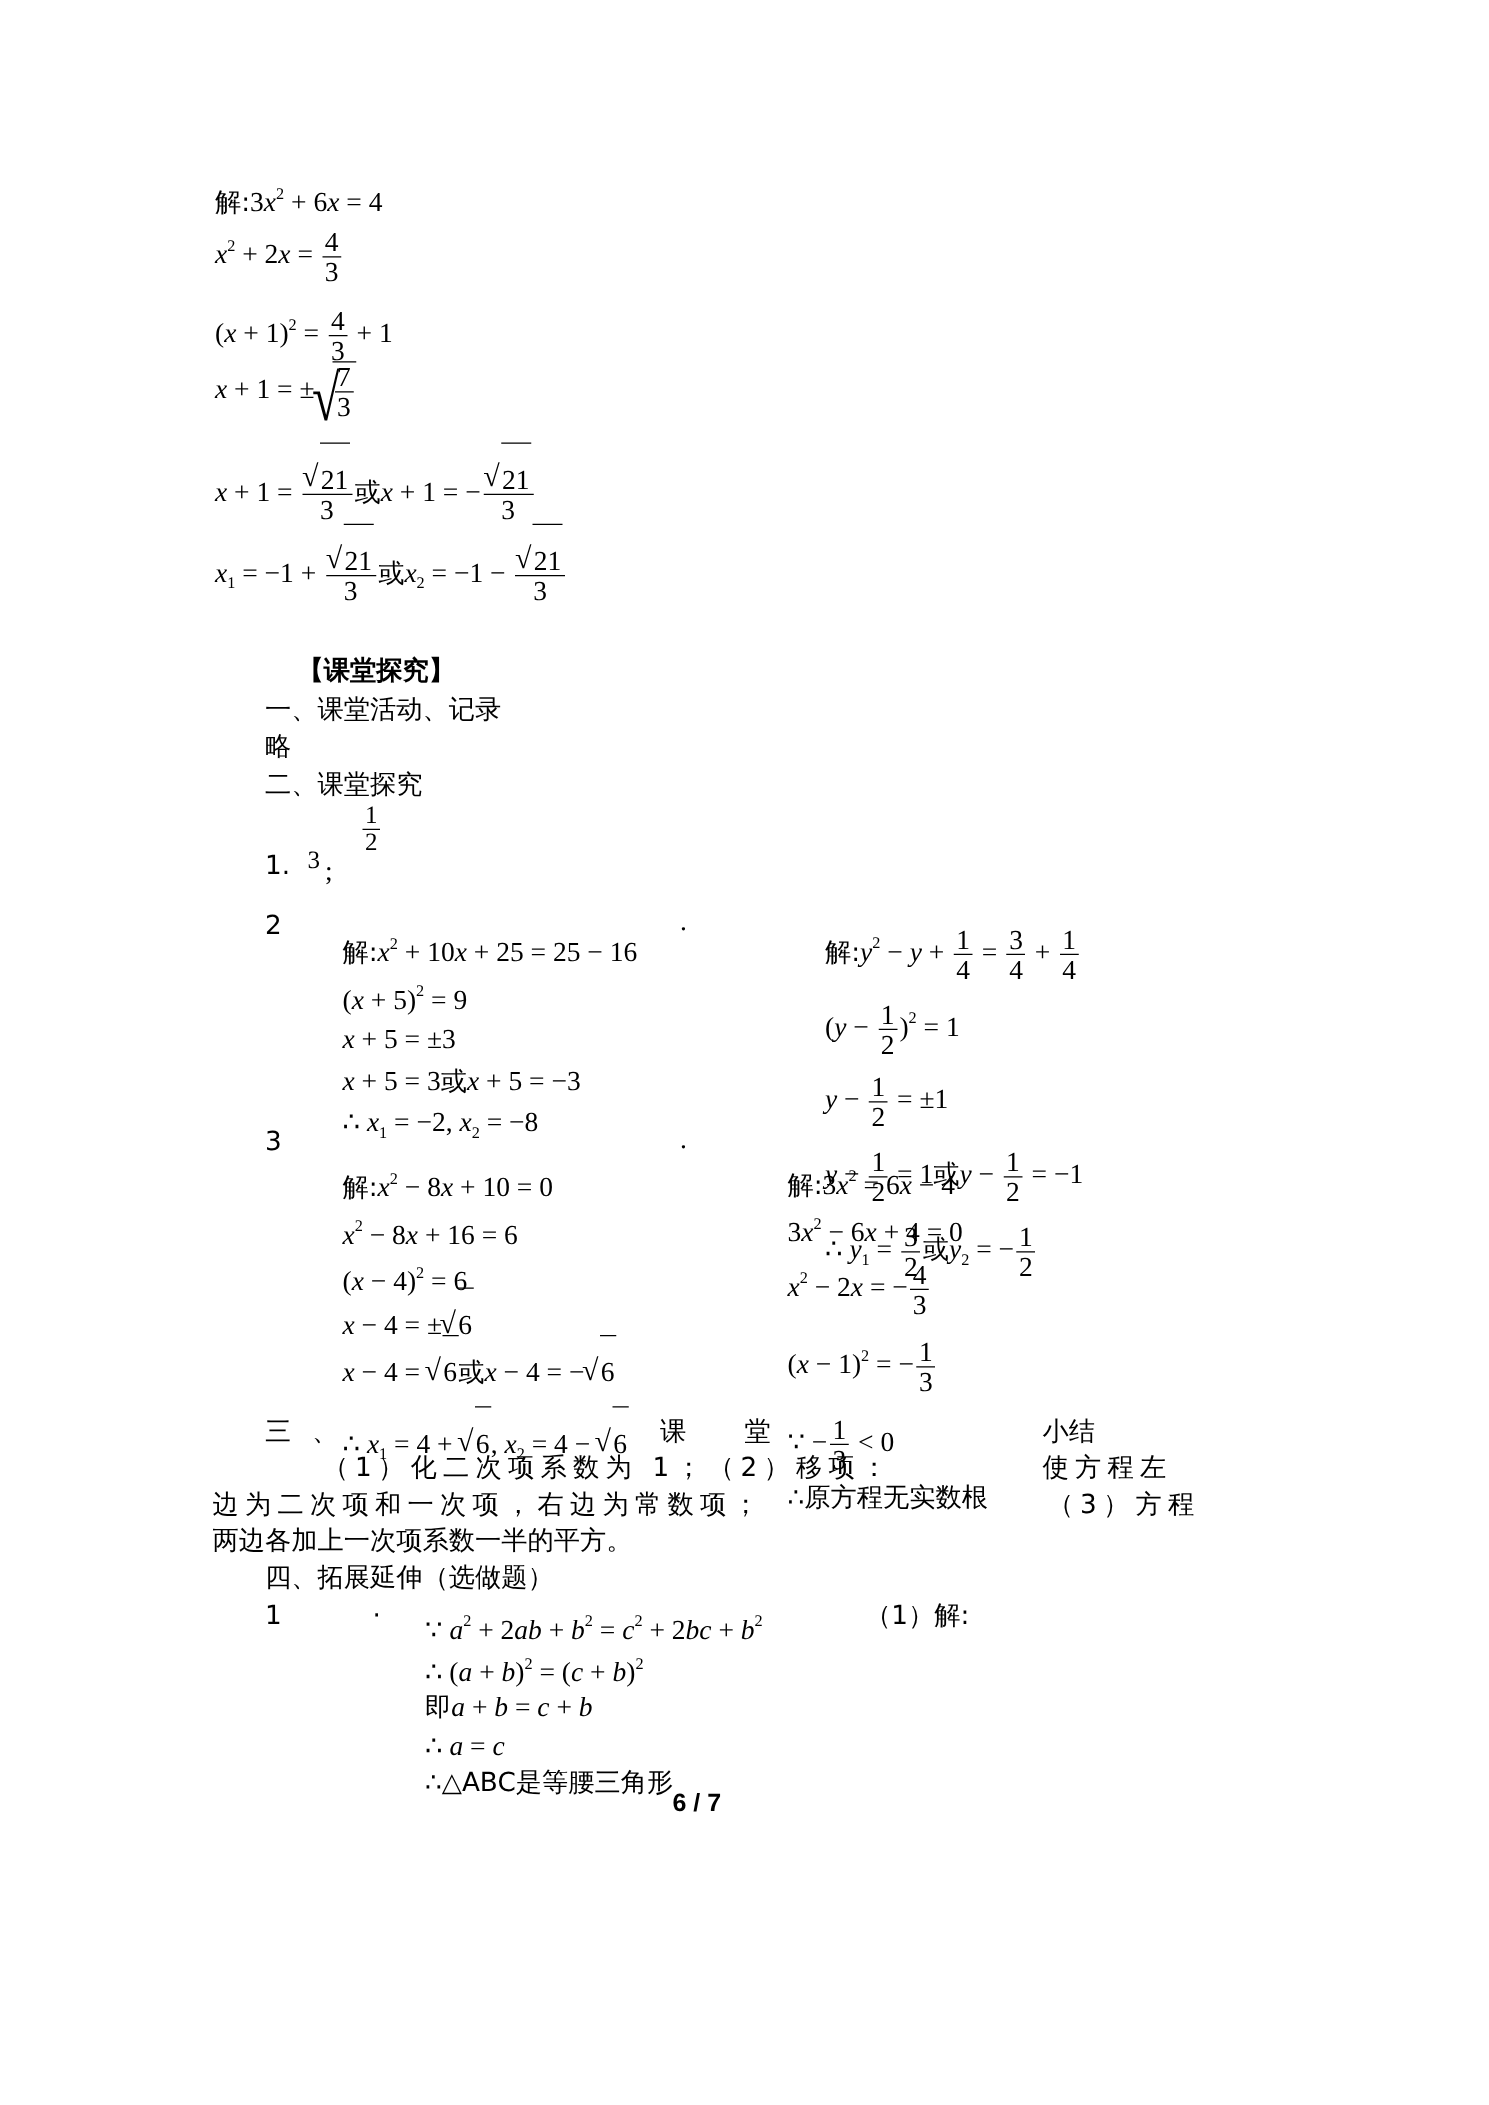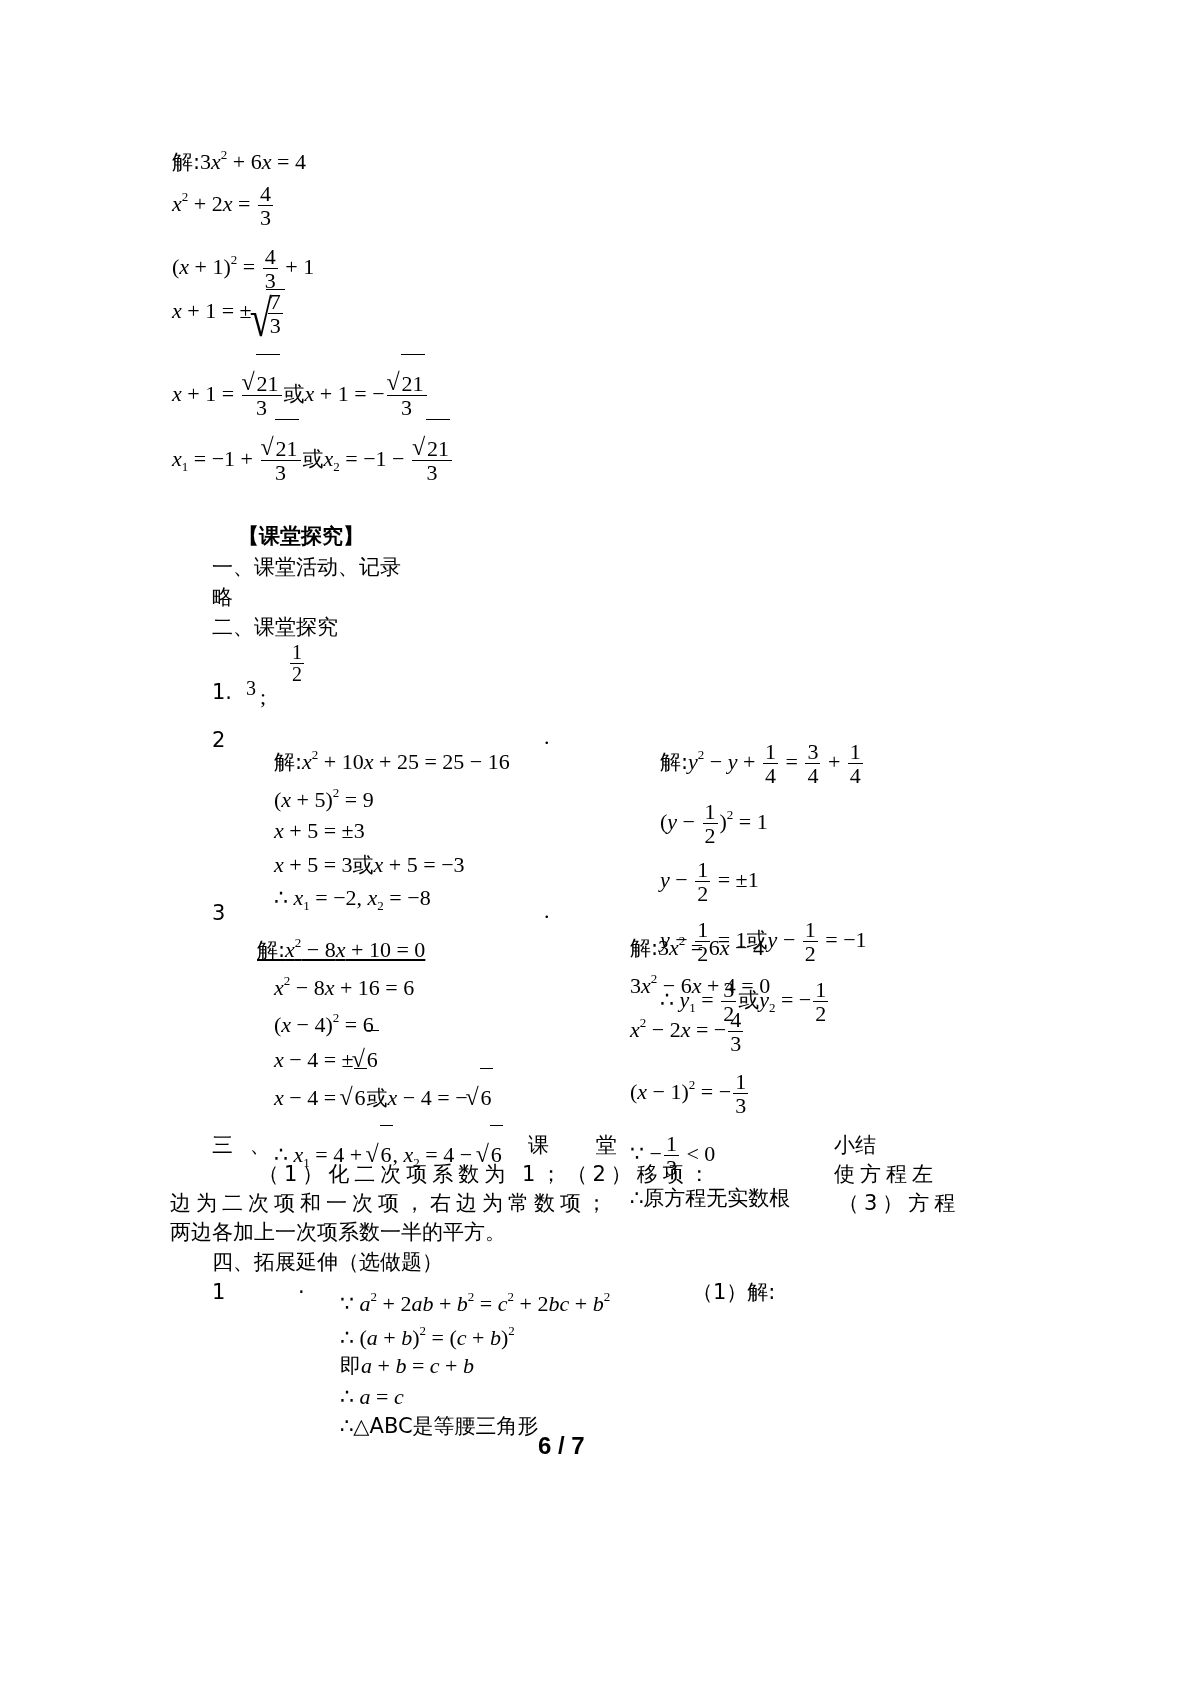--- a/index.html
+++ b/index.html
@@ -14,21 +14,21 @@
   .frac { display: inline-block; vertical-align: middle; text-align: center; margin: 0 2px; }
   .frac > span { display: block; padding: 0 2px; line-height: 1.05; }
   .frac > span.num { border-bottom: 1.3px solid #000; }
   .sqrt { display: inline-block; position: relative; padding-left: 12px; }
   .sqrt::before { content: "√"; position: absolute; left: -2px; top: -2px; font-size: 24px; }
   .sqrt > span.rad { border-top: 1.3px solid #000; padding: 16px 1px; }
   .sqrtbig { display: inline-block; vertical-align: middle; position: relative; padding-left: 14px; }
   .sqrtbig::before { content: "√"; position: absolute; left: -2px; top: 4px; font-size: 40px; transform: scaleY(1.3); transform-origin: top; }
   .sqrtbig > span.rad { display: inline-block; border-top: 1.3px solid #000; }
   .dot { font-size: 22px; }
-  .pagenum { font-family: "Liberation Sans", sans-serif; font-weight: bold; font-size: 24px; }
+  .pagenum { font-family: "Liberation Sans", sans-serif; font-weight: bold; font-size: 20px; }
   .ls-wide { letter-spacing: 5px; }
 </style>
 </head>
 <body>
 
 <div class="abs m" style="left:172px;top:148px;">
   <span class="cn">解:</span>3<i>x</i><span class="sup">2</span> + 6<i>x</i> = 4
 </div>
 <div class="abs m" style="left:172px;top:182px;">
   <i>x</i><span class="sup">2</span> + 2<i>x</i> = <span class="frac"><span class="num">4</span><span>3</span></span>
@@ -71,21 +71,21 @@
 
 <div class="abs m" style="left:660px;top:740px;"><span class="cn">解:</span><i>y</i><span class="sup">2</span> − <i>y</i> + <span class="frac"><span class="num">1</span><span>4</span></span> = <span class="frac"><span class="num">3</span><span>4</span></span> + <span class="frac"><span class="num">1</span><span>4</span></span></div>
 <div class="abs m" style="left:660px;top:800px;">(<i>y</i> − <span class="frac"><span class="num">1</span><span>2</span></span>)<span class="sup">2</span> = 1</div>
 <div class="abs m" style="left:660px;top:858px;"><i>y</i> − <span class="frac"><span class="num">1</span><span>2</span></span> = ±1</div>
 <div class="abs m" style="left:660px;top:918px;"><i>y</i> − <span class="frac"><span class="num">1</span><span>2</span></span> = 1<span class="cn">或</span><i>y</i> − <span class="frac"><span class="num">1</span><span>2</span></span> = −1</div>
 <div class="abs m" style="left:660px;top:978px;">∴ <i>y</i><span class="sub">1</span> = <span class="frac"><span class="num">3</span><span>2</span></span><span class="cn">或</span><i>y</i><span class="sub">2</span> = −<span class="frac"><span class="num">1</span><span>2</span></span></div>
 
 <div class="abs cn" style="left:212px;top:903px;">3</div>
 <div class="abs dot" style="left:544px;top:898px;">.</div>
 
-<div class="abs m" style="left:257px;top:936px;text-decoration:underline;"><span class="cn">解:</span><i>x</i><span class="sup">2</span> − 8<i>x</i> + 10 = 0</div>
+<div class="abs m" style="left:274px;top:936px;"><span class="cn">解:</span><i>x</i><span class="sup">2</span> − 8<i>x</i> + 10 = 0</div>
 <div class="abs m" style="left:274px;top:974px;"><i>x</i><span class="sup">2</span> − 8<i>x</i> + 16 = 6</div>
 <div class="abs m" style="left:274px;top:1011px;">(<i>x</i> − 4)<span class="sup">2</span> = 6</div>
 <div class="abs m" style="left:274px;top:1049px;"><i>x</i> − 4 = ±<span class="sqrt"><span class="rad">6</span></span></div>
 <div class="abs m" style="left:274px;top:1087px;"><i>x</i> − 4 = <span class="sqrt"><span class="rad">6</span></span><span class="cn">或</span><i>x</i> − 4 = −<span class="sqrt"><span class="rad">6</span></span></div>
 <div class="abs m" style="left:274px;top:1144px;">∴ <i>x</i><span class="sub">1</span> = 4 + <span class="sqrt"><span class="rad">6</span></span>, <i>x</i><span class="sub">2</span> = 4 − <span class="sqrt"><span class="rad">6</span></span></div>
 
 <div class="abs m" style="left:630px;top:934px;"><span class="cn">解:</span>3<i>x</i><span class="sup">2</span> = 6<i>x</i> − 4</div>
 <div class="abs m" style="left:630px;top:972px;">3<i>x</i><span class="sup">2</span> − 6<i>x</i> + 4 = 0</div>
 <div class="abs m" style="left:630px;top:1008px;"><i>x</i><span class="sup">2</span> − 2<i>x</i> = −<span class="frac"><span class="num">4</span><span>3</span></span></div>
 <div class="abs m" style="left:630px;top:1070px;">(<i>x</i> − 1)<span class="sup">2</span> = −<span class="frac"><span class="num">1</span><span>3</span></span></div>

